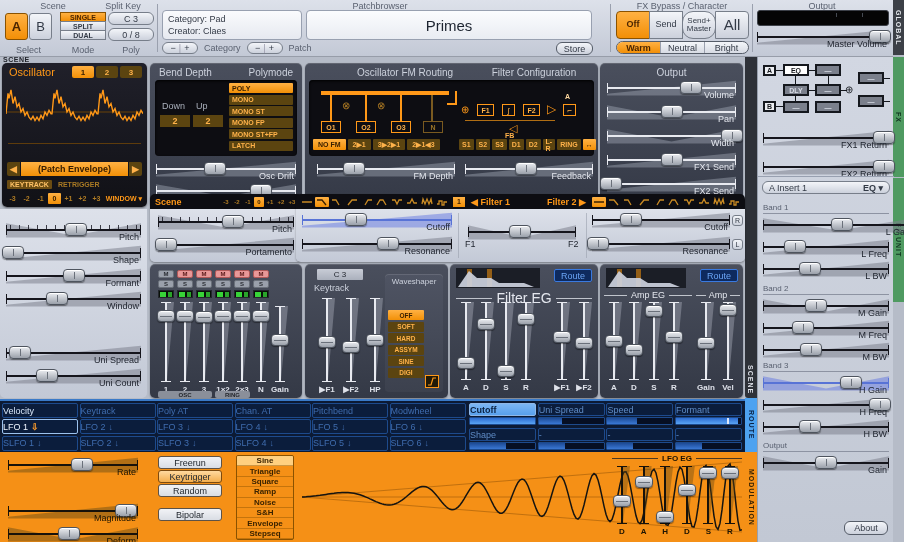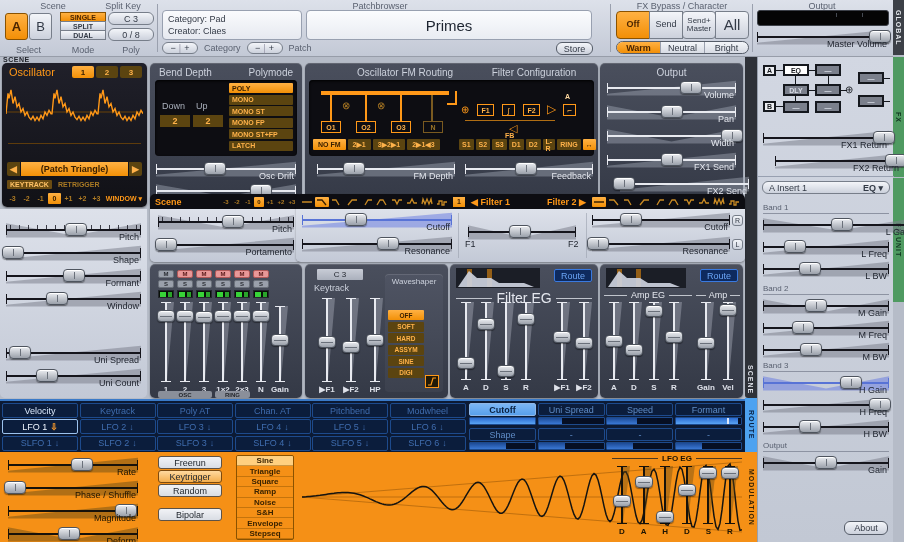--- a/index.html
+++ b/index.html
@@ -43,21 +43,21 @@
 .vslider .vwedge{position:absolute;left:2px;right:2px;top:0;bottom:0;background:rgba(215,220,232,.3);clip-path:polygon(50% 0,100% 0,55% 100%,45% 100%)}
 .vslider .vtrack{position:absolute;left:9px;top:0;bottom:0;width:2px;background:#e8eaf0}
 .vslider .vtrack::before,.vslider .vtrack::after{content:"";position:absolute;left:-4px;width:10px;height:1px;background:inherit}
 .vslider .vtrack::before{top:0}.vslider .vtrack::after{bottom:0}
 .vslider .vhandle{position:absolute;left:1px;width:18px;height:12px;border:1px solid #4e545e;border-radius:4px;background:linear-gradient(#eceef2,#9aa0aa);box-shadow:inset 0 1px 0 #fff,0 1px 1px rgba(0,0,0,.4)}
 .vslider .vhandle::after{content:"";position:absolute;top:50%;left:2px;right:2px;height:1px;background:#6a707a}
 .vslider.vth-orange .vtrack{background:#17120a}
 .vslider.vth-orange .vwedge{background:rgba(95,70,20,.4)}
 .vlabel{position:absolute;width:30px;text-align:center;font-size:8px;font-weight:bold;color:#e0e3ea;white-space:nowrap}
 
-.mcell{position:absolute;border:1px solid #1d4a8c;background:#0b1d3c;color:#3f6cae;font-size:9px;display:flex;align-items:center;justify-content:center;border-radius:2px;gap:3px}
+.mcell{position:absolute;border:1px solid #1d4a8c;background:#0b1d3c;color:#3f6cae;font-size:9px;display:flex;align-items:center;border-radius:2px;gap:3px}
 .mcell.bright{color:#d8e7fa}
 .mcell.active{border-color:#9cc2ee;color:#eef5ff}
 .mbar{position:absolute;border:1px solid #1d4a8c;background:#060f24;border-radius:1px;overflow:hidden}
 .mbar .fill{position:absolute;left:0;top:0;bottom:0;background:linear-gradient(#2d6cd0,#5aa4f4)}
 
 .vtabtext{writing-mode:vertical-rl;font-size:7px;font-weight:bold;letter-spacing:1px;white-space:nowrap}
 .fxnode{position:absolute;border:2px solid #15181e;display:flex;align-items:center;justify-content:center;font-size:7px;font-weight:bold}
 .fxgray{background:#7b808c;color:#d8dce6}
 .fxline{position:absolute;background:#15181e}
 .bandlabel{position:absolute;width:126px;font-size:8px;color:#596070;border-bottom:1px solid #8d93a2;padding-bottom:1px}
@@ -107,21 +107,21 @@
         </div>
       <span class="gtitle">Patch</span>
     </div>
     <div class="abs btn pill" style="left:556px;top:42px;width:37px;height:13px;border-color:#555c68">Store</div>
     <div class="abs vline" style="left:610px;top:4px;height:48px"></div>
 
     <div class="abs gtitle" style="left:616px;top:1px;width:132px">FX Bypass / Character</div>
     <div class="abs" id="bypass-btns" style="left:616px;top:11px;width:133px;height:28px;display:flex">
         <div class="btn sel" style="flex: 1 1 0%; margin-left: 0px; white-space: pre-line; text-align: center; line-height: 1.05; font-size: 9px; border-radius: 4px 0px 0px 4px;">Off</div>
         <div class="btn" style="flex: 1 1 0%; margin-left: -1px; white-space: pre-line; text-align: center; line-height: 1.05; font-size: 9px; border-radius: 0px;">Send</div>
-        <div class="btn" style="flex: 1 1 0%; margin-left: -1px; white-space: pre-line; text-align: center; line-height: 1.05; font-size: 8px; border-radius: 4px;">Send+
+        <div class="btn" style="flex: 1 1 0%; margin-left: -1px; white-space: pre-line; text-align: center; line-height: 1.05; font-size: 8px; border-radius: 11px;">Send+
 Master</div>
         <div class="btn" style="flex: 1 1 0%; margin-left: -1px; white-space: pre-line; text-align: center; line-height: 1.05; font-size: 15px; border-radius: 0px 4px 4px 0px;">All</div>
       </div>
     <div class="abs" id="char-btns" style="left:616px;top:41px;width:133px;height:13px;display:flex;border:1px solid #555c68;border-radius:7px;overflow:hidden;background:linear-gradient(#f3f5f9,#d7dbe4)">
         <div style="flex: 1 1 0%; display: flex; align-items: center; justify-content: center; font-size: 9px; color: rgb(74, 37, 0); border-left: none; background: linear-gradient(rgb(255, 177, 67), rgb(242, 143, 7)); font-weight: bold;">Warm</div>
         <div style="flex: 1 1 0%; display: flex; align-items: center; justify-content: center; font-size: 9px; color: rgb(51, 58, 70); border-left: 1px solid rgb(154, 160, 174);">Neutral</div>
         <div style="flex: 1 1 0%; display: flex; align-items: center; justify-content: center; font-size: 9px; color: rgb(51, 58, 70); border-left: 1px solid rgb(154, 160, 174);">Bright</div>
       </div>
     <div class="abs vline" style="left:752px;top:4px;height:48px"></div>
 
@@ -167,21 +167,21 @@
         <div class="oitem" style="width: 22px; height: 12px; font-size: 8px; border-radius: 2px;">2</div>
         <div class="oitem" style="width: 22px; height: 12px; font-size: 8px; border-radius: 2px;">3</div>
       </div>
     <svg class="abs" id="osc-wave" style="left:4px;top:19px" width="137" height="58">
         <line x1="0" x2="137" y1="30" y2="30" stroke="#6b4208" stroke-width="1"></line>
         <path d="M0,32 L0,31.7 L2,11.3 L3,16.4 L5,7.9 L7,21.5 L9,14.7 L11,24.9 L13,21.5 L15,30.0 L17,26.6 L19,33.4 L21,30.0 L23,35.1 L25,37.6 L27,34.3 L29,38.5 L31,35.1 L33,38.5 L35,33.4 L37,36.8 L39,30.0 L41,33.4 L43,28.3 L45,31.7 L46,31.7 L48,11.3 L49,16.4 L51,7.9 L53,21.5 L55,14.7 L57,24.9 L59,21.5 L61,30.0 L63,26.6 L65,33.4 L67,30.0 L69,35.1 L71,37.6 L73,34.3 L75,38.5 L77,35.1 L79,38.5 L81,33.4 L83,36.8 L85,30.0 L87,33.4 L89,28.3 L91,31.7 L92,31.7 L94,11.3 L95,16.4 L97,7.9 L99,21.5 L101,14.7 L103,24.9 L105,21.5 L107,30.0 L109,26.6 L111,33.4 L113,30.0 L115,35.1 L117,37.6 L119,34.3 L121,38.5 L123,35.1 L125,38.5 L127,33.4 L129,36.8 L131,30.0 L133,33.4 L135,28.3 L137,31.7" fill="none" stroke="#ff9818" stroke-width="1.4"></path>
       </svg>
     <div class="abs" style="left:6px;top:80px;width:133px;height:1px;background:#5e3c0c"></div>
     <div class="abs" style="left:5px;top:99px;width:135px;height:14px;display:flex">
       <div class="oitem" style="width:13px;border-radius:2px 0 0 2px">◀</div>
-      <div class="oitem sel" style="flex:1;font-size:9px;margin:0 1px">(Patch Triangle)</div>
+      <div class="oitem sel" style="flex:1;font-size:9px;margin:0 1px">(Patch Envelope)</div>
       <div class="oitem" style="width:13px;border-radius:0 2px 2px 0">▶</div>
     </div>
     <div class="abs" style="left:5px;top:117px;display:flex;gap:6px;align-items:center">
       <span style="background:#6b4c12;color:#ffc266;font-size:7px;font-weight:bold;padding:1px 3px;border-radius:1px">KEYTRACK</span>
       <span style="color:#a97a24;font-size:7px;font-weight:bold">RETRIGGER</span>
     </div>
     <div class="abs" id="osc-oct" style="left:4px;top:130px;display:flex;gap:1px;align-items:center">
         <div style="width: 13px; height: 11px; display: flex; align-items: center; justify-content: center; font-size: 7px; font-weight: bold; color: rgb(176, 124, 36); border-radius: 1px;">-3</div>
         <div style="width: 13px; height: 11px; display: flex; align-items: center; justify-content: center; font-size: 7px; font-weight: bold; color: rgb(176, 124, 36); border-radius: 1px;">-2</div>
         <div style="width: 13px; height: 11px; display: flex; align-items: center; justify-content: center; font-size: 7px; font-weight: bold; color: rgb(176, 124, 36); border-radius: 1px;">-1</div>
@@ -309,21 +309,21 @@
           <div class="track"></div>
           <div class="handle" style="left: calc(97% - 11px);"></div>
           <div class="slabel">Width</div>
         </div>
         <div class="hslider th-dark" style="left: 7px; top: 88px; width: 129px;">
           <div class="wedge"></div>
           <div class="track"></div>
           <div class="handle" style="left: calc(50% - 11px);"></div>
           <div class="slabel">FX1 Send</div>
         </div>
-        <div class="hslider th-dark" style="left: 20px; top: 112px; width: 129px;">
+        <div class="hslider th-dark" style="left: 7px; top: 112px; width: 129px;">
           <div class="wedge"></div>
           <div class="track"></div>
           <div class="handle" style="left: calc(3% - 11px);"></div>
           <div class="slabel">FX2 Send</div>
         </div>
       </div>
   </div>
 
   <div class="abs panel-light" style="left:0;top:209px;width:147px;height:189px;border-radius:0 0 5px 5px">
     <div id="oscparam-sliders" class="abs" style="left:0;top:0;width:147px;height:189px">
@@ -892,26 +892,20 @@
     </div>
 
   <div class="abs" id="lfo-panel" style="left:0;top:452px;width:745px;height:90px;background:#f59016">
     <div id="lfo-sliders" style="position: absolute; inset: 0px;">
         <div class="hslider th-orange" style="left: 8px; top: 4px; width: 130px;">
           <div class="wedge"></div>
           <div class="track"></div>
           <div class="handle" style="left: calc(57% - 11px);"></div>
           <div class="slabel">Rate</div>
         </div>
-        <div class="hslider th-orange" style="left: 8px; top: 27px; width: 130px;">
-          <div class="wedge"></div>
-          <div class="track"></div>
-          <div class="handle" style="left: calc(5% - 11px);"></div>
-          <div class="slabel">Phase / Shuffle</div>
-        </div>
         <div class="hslider th-orange" style="left: 8px; top: 50px; width: 130px;">
           <div class="wedge"></div>
           <div class="track"></div>
           <div class="handle" style="left: calc(91% - 11px);"></div>
           <div class="slabel">Magnitude</div>
         </div>
         <div class="hslider th-orange" style="left: 8px; top: 73px; width: 130px;">
           <div class="wedge bi"></div>
           <div class="track"></div>
           <div class="handle" style="left: calc(47% - 11px);"></div>
@@ -1010,21 +1004,21 @@
       <div class="fxline" style="left:126px;top:21px;width:6px;height:1px"></div>
       <div class="fxline" style="left:126px;top:44px;width:6px;height:1px"></div>
     </div>
     <div id="fx-return-sliders" style="position: absolute; inset: 0px;">
         <div class="hslider " style="left: 5px; top: 72px; width: 126px;">
           <div class="wedge"></div>
           <div class="track"></div>
           <div class="handle" style="left: calc(96% - 11px);"></div>
           <div class="slabel">FX1 Return</div>
         </div>
-        <div class="hslider " style="left: 5px; top: 95px; width: 126px; margin-left: 12px;">
+        <div class="hslider " style="left: 5px; top: 101px; width: 126px;">
           <div class="wedge"></div>
           <div class="track"></div>
           <div class="handle" style="left: calc(96% - 11px);"></div>
           <div class="slabel">FX2 Return</div>
         </div>
       </div>
     <div class="abs" style="left:0;top:119px;width:136px;height:1px;background:#98a0b0"></div>
     <div class="abs btn pill" style="left:4px;top:124px;width:128px;height:13px;justify-content:space-between;padding:0 6px">
       <span>A Insert 1</span>
       <span style="font-weight:bold">EQ ▾</span>

